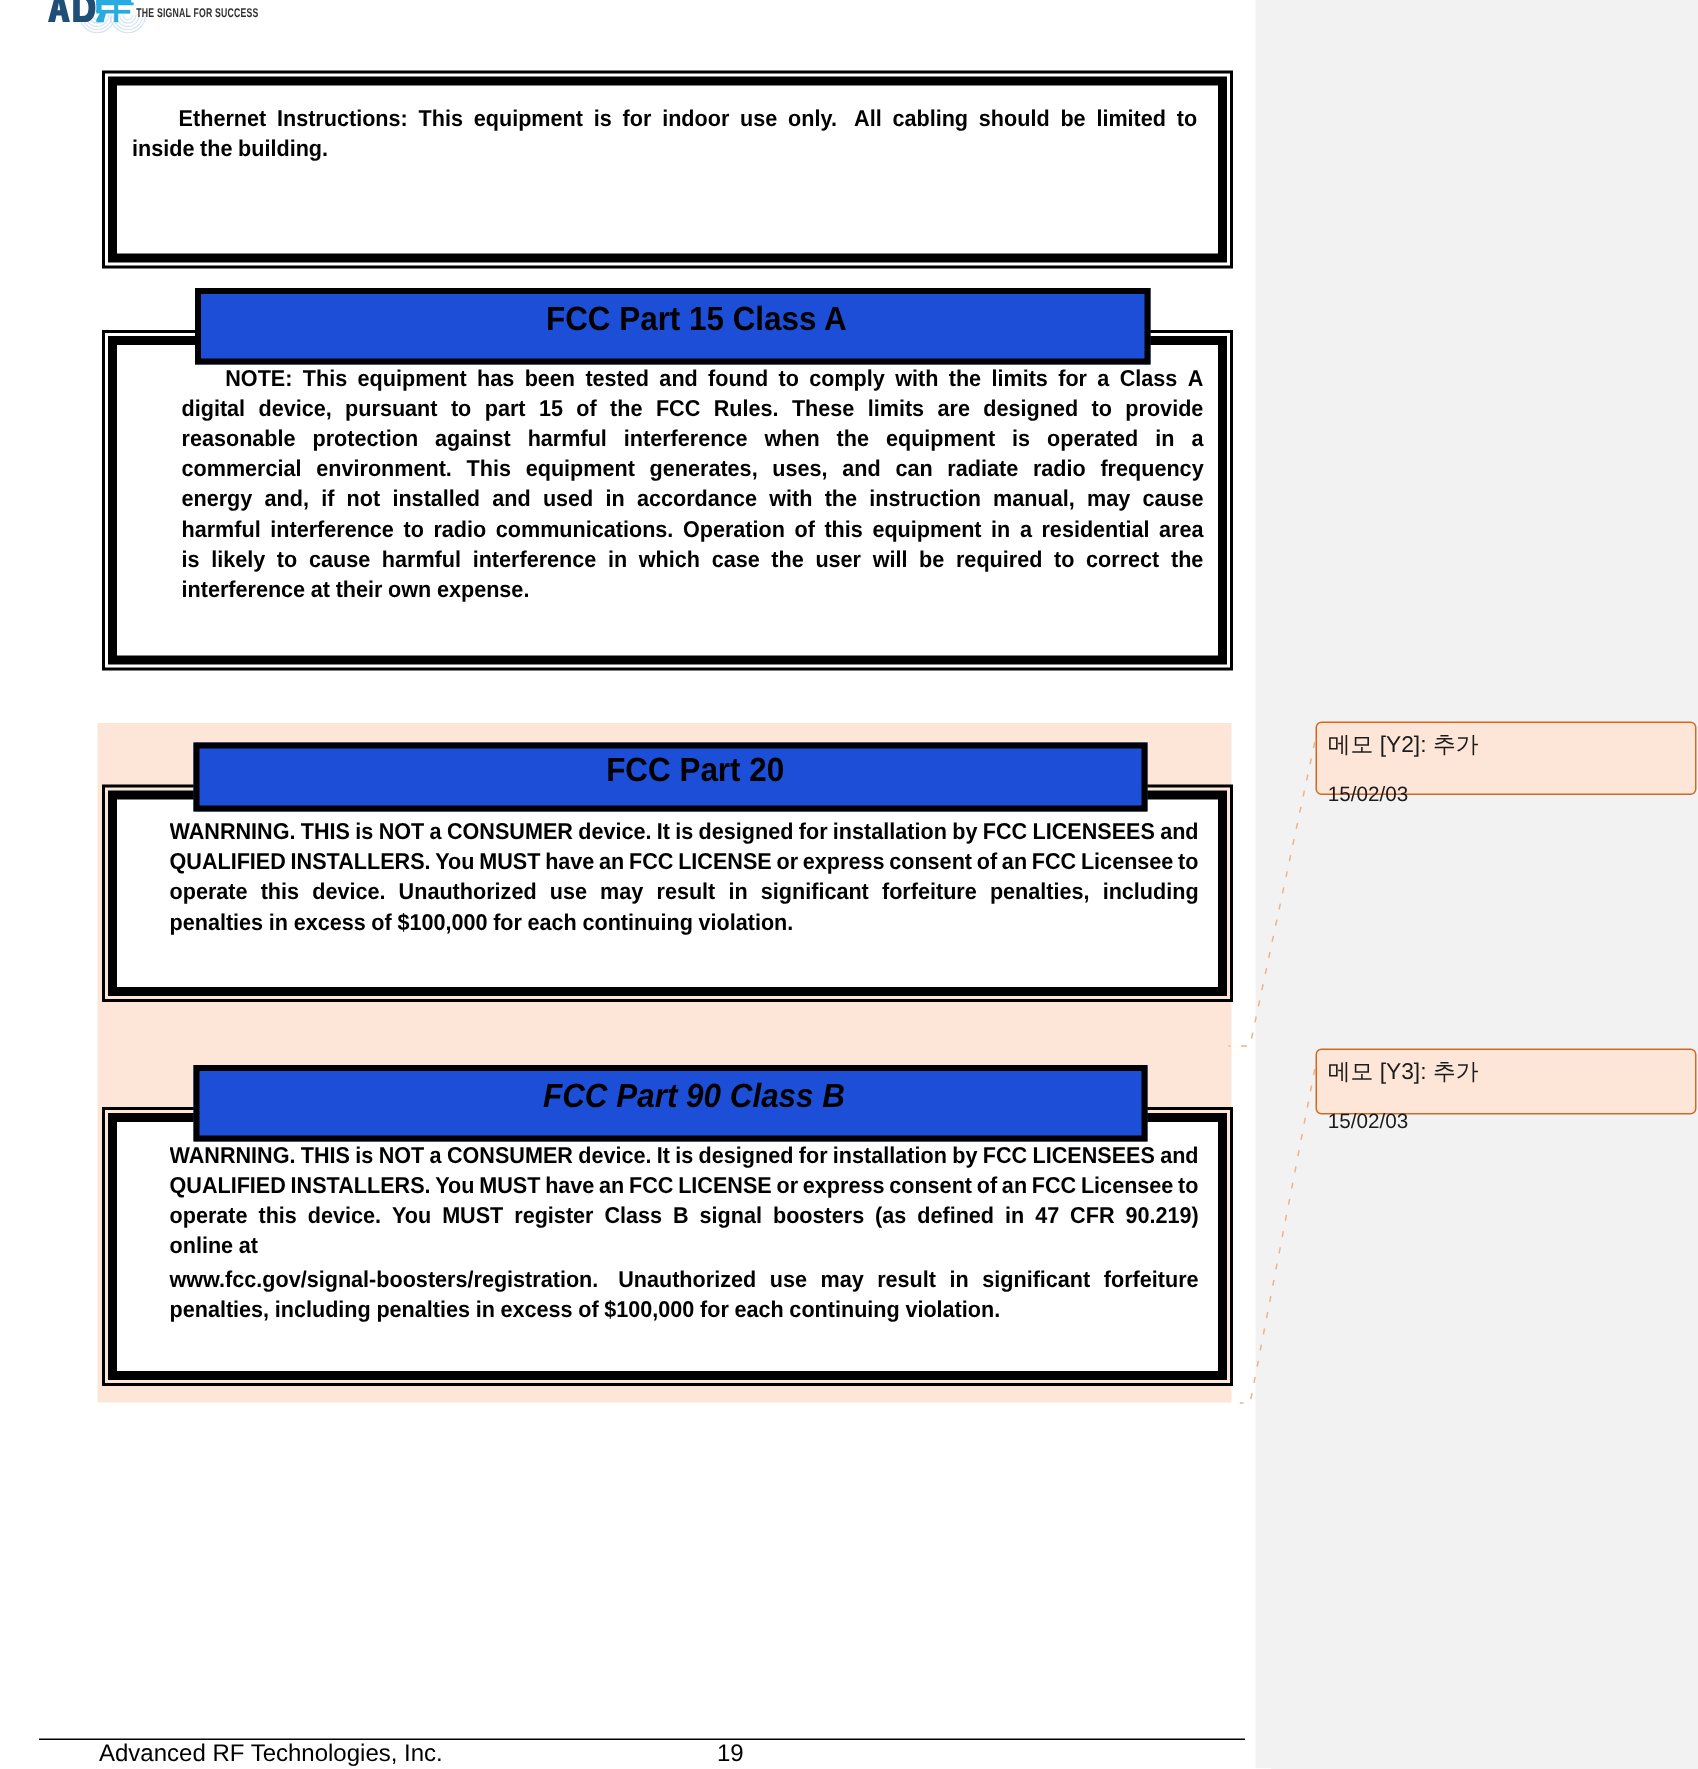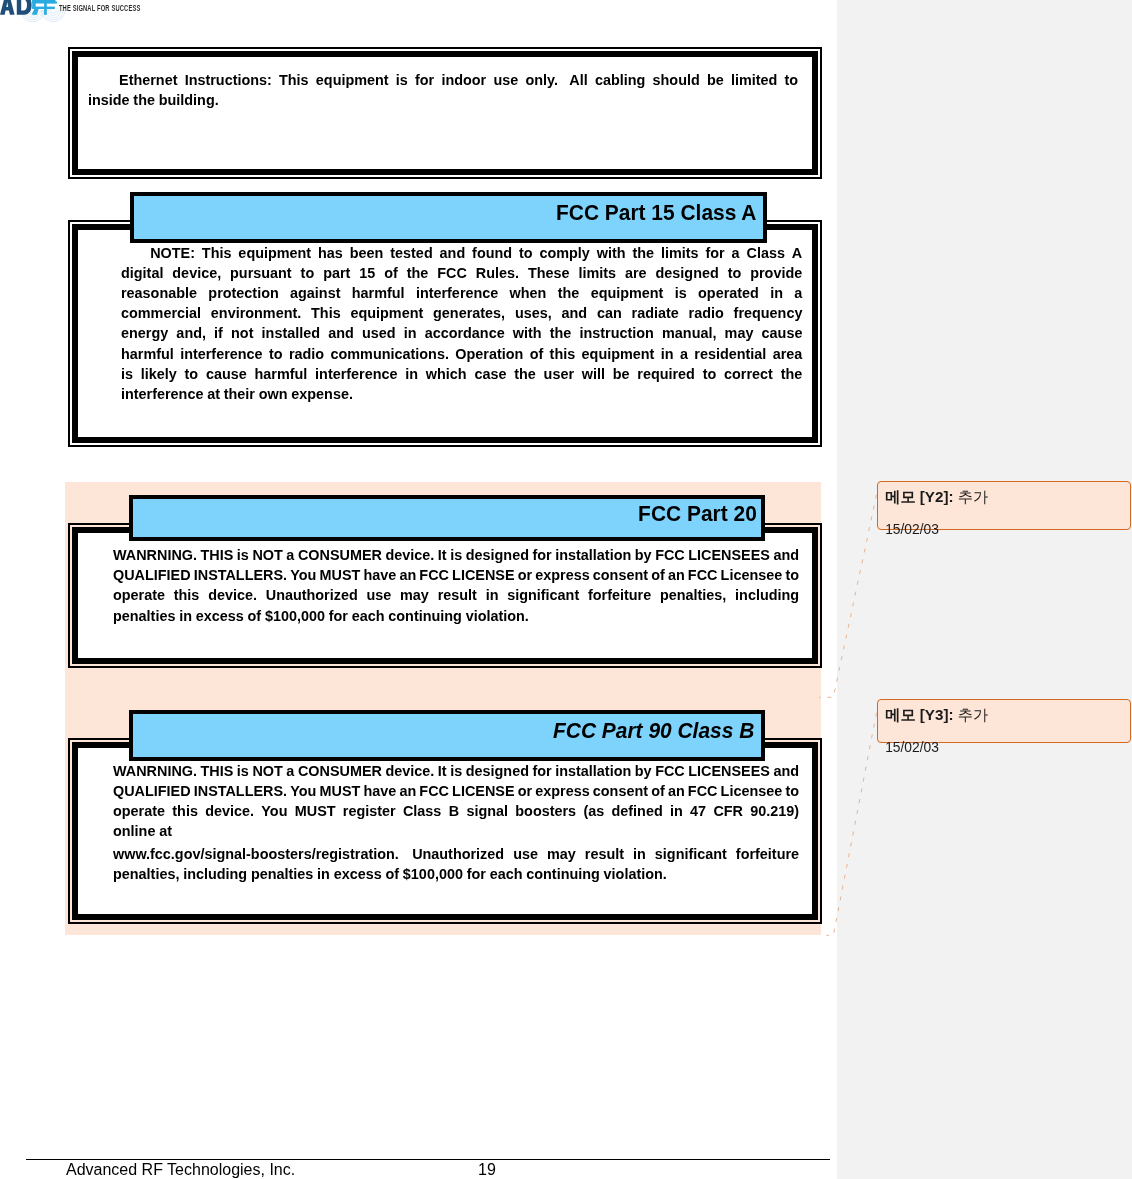--- a/index.html
+++ b/index.html
@@ -2,51 +2,51 @@
 <html><head>
 <meta charset="utf-8">
 <title>ADRF Manual Page</title>
 <style>
   html,body{margin:0;padding:0;}
   body{width:1132px;height:1179px;background:#ffffff;
        font-family:"Liberation Sans",sans-serif;overflow:hidden;position:relative;}
   .page{position:absolute;left:0;top:0;width:837px;height:1179px;background:#fff;z-index:1;}
   .margin-area{position:absolute;left:837px;top:0;width:295px;height:1179px;background:#f2f2f2;z-index:1;}
 
-  .logo{position:absolute;left:0px;top:0px;width:160px;height:46px;z-index:6;
+  .logo{position:absolute;left:0px;top:0px;width:160px;height:46px;z-index:6;padding-left:32px;
         -webkit-font-smoothing:antialiased;}
 
   
   .dbox{position:absolute;box-sizing:border-box;border:2.4px solid #000;background:transparent;z-index:3;}
   .dbox-in{position:absolute;left:2.1px;top:2.1px;right:2.1px;bottom:2.1px;
            box-sizing:border-box;border:6px solid #000;background:#fff;}
 
   .para{position:absolute;z-index:4;}
   .ln{display:flex;height:20.2px;align-items:baseline;white-space:pre;
       font-weight:bold;font-size:15.3px;color:#000;}
   .para{transform-origin:left top;transform:scaleX(0.9412) translateZ(0);
         -webkit-font-smoothing:antialiased;}
   .ln.j{justify-content:space-between;}
   .ln.l{justify-content:flex-start;}
   .ln span.w{display:inline-block;}
   .ln.l span.w + span.w{margin-left:4px;}
 
-  .titlebox{position:absolute;box-sizing:border-box;border:4.9px solid #000;background:#7dd3fc;
-            display:flex;align-items:center;justify-content:flex-end;z-index:5;padding-left:32px;}
+  .titlebox{position:absolute;box-sizing:border-box;border:4.9px solid #000;background:#1d4ed8;
+            display:flex;align-items:center;justify-content:center;z-index:5;padding-left:32px;}
   .titlebox span{font-weight:bold;font-size:22.4px;color:#000;line-height:1;
                  display:inline-block;transform:scaleX(0.935) translateY(-4.1px) translateZ(0);
                  transform-origin:center;-webkit-font-smoothing:antialiased;}
 
   .peach{position:absolute;background:#fde5d7;z-index:2;}
 
   .comment{position:absolute;box-sizing:border-box;background:#fde5d7;
            border:1.7px solid #d2691e;border-radius:4px;z-index:4;}
   .comment .c1{position:absolute;left:7.2px;top:6.8px;font-size:15.2px;color:#1b1b1b;
                white-space:nowrap;line-height:15px;}
-  .comment .c1 b{font-weight:bold;}
+  .comment .c1 b{font-weight:normal;}
   .comment .c2{position:absolute;left:7.2px;top:41px;font-size:13.8px;color:#1b1b1b;
                white-space:nowrap;line-height:14px;}
 
   .footer-line{position:absolute;left:26px;top:1159px;width:804px;height:1.2px;
                background:#000;z-index:3;}
   .footer-text{position:absolute;font-size:16px;color:#000;z-index:3;top:1161px;
                line-height:17px;white-space:nowrap;}
 </style>
 </head>
 <body>

